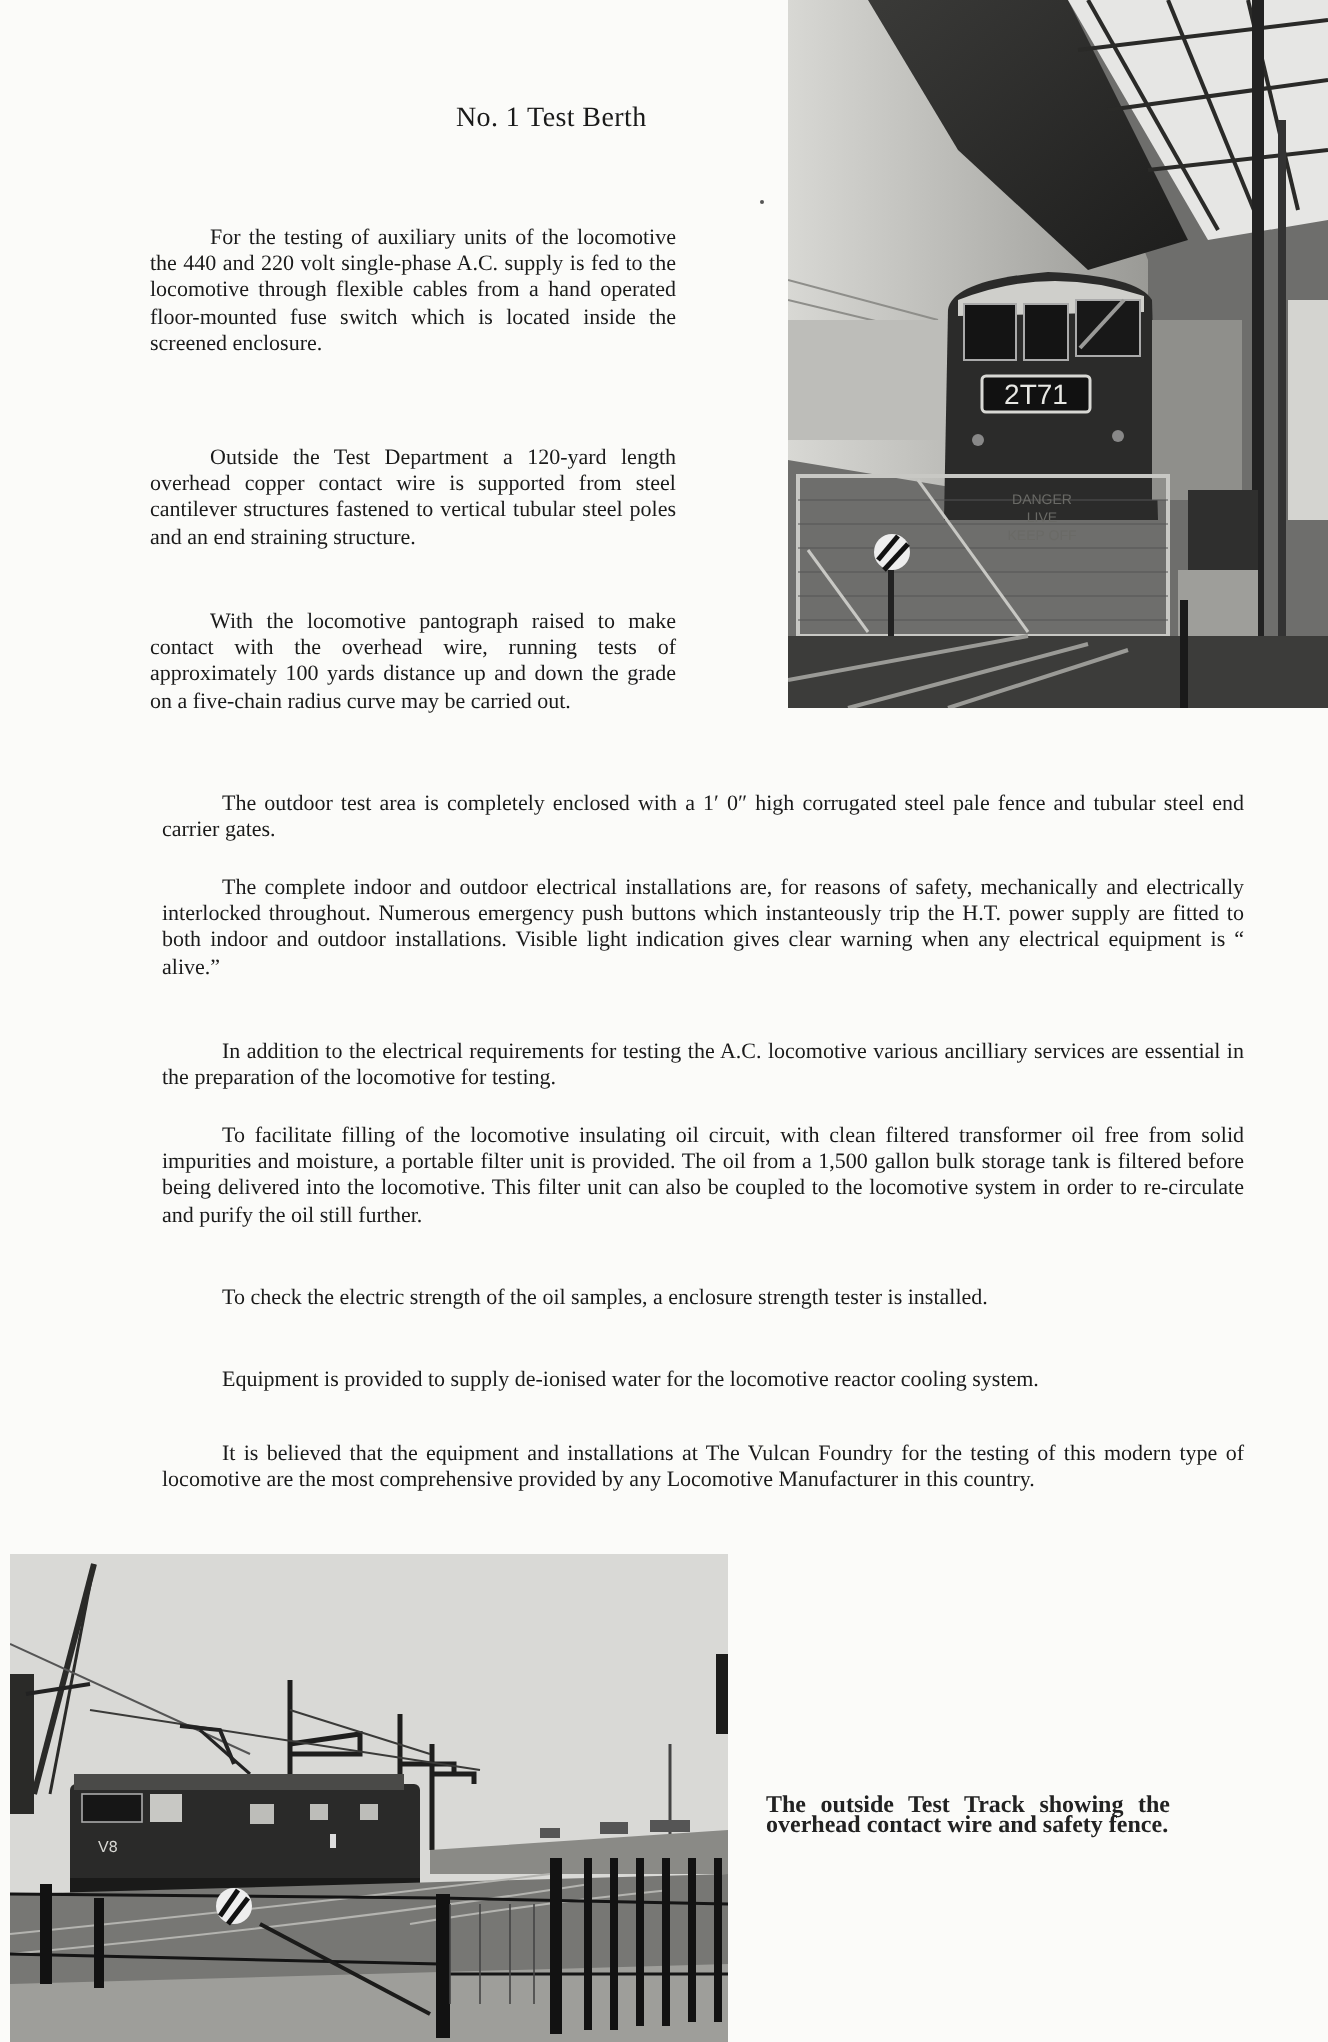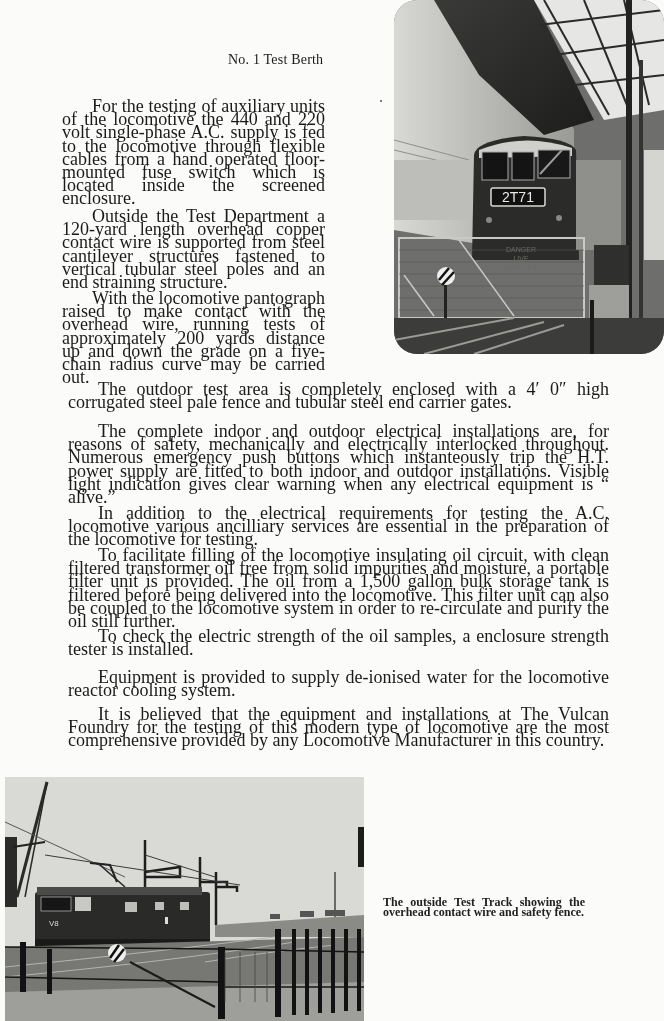--- a/index.html
+++ b/index.html
@@ -7,55 +7,55 @@
     width: 664px; height: 1021px; position: relative; overflow: hidden;
     background: #fbfbf9;
     font-family: "Liberation Serif", "DejaVu Serif", serif;
     color: #1a1a1a;
   }
   .page-heading {
     position: absolute; left: 228px; top: 52px;
     font-size: 14px; letter-spacing: 0.2px;
   }
   .para {
-    position: absolute; margin: 0;
-    font-size: 18px; line-height: 13.2px;
+    position: absolute; margin: 13px;
+    font-size: 11px; line-height: 13.2px;
     text-align: justify; text-indent: 30px;
   }
   .col-narrow { left: 62px; width: 263px; }
   .col-wide { left: 68px; width: 541px; }
   .photo { position: absolute; overflow: hidden; }
   .photo svg { display: block; }
   .caption {
     position: absolute; left: 383px; top: 897px; width: 202px;
     font-size: 12px; line-height: 10.2px; text-align: justify;
     font-weight: bold; color: #222;
   }
   .speck { position: absolute; width: 2px; height: 2px; background: #555; border-radius: 1px; }
 </style>
 </head>
 <body>
 
 <div class="page-heading">No. 1 Test Berth</div>
 
 <p class="para col-narrow" style="top:100px;">For the testing of auxiliary units of the locomotive the 440 and 220 volt single-phase A.C. supply is fed to the locomotive through flexible cables from a hand operated floor-mounted fuse switch which is located inside the screened enclosure.</p>
 <p class="para col-narrow" style="top:210px;">Outside the Test Department a 120-yard length overhead copper contact wire is supported from steel cantilever structures fastened to vertical tubular steel poles and an end straining structure.</p>
-<p class="para col-narrow" style="top:292px;">With the locomotive pantograph raised to make contact with the overhead wire, running tests of approximately 200 yards distance up and down the grade on a five-chain radius curve may be carried out.</p>
-
-<p class="para col-wide" style="top:383px;">The outdoor test area is completely enclosed with a 4′ 0″ high corrugated steel pale fence and tubular steel end carrier gates.</p>
+<p class="para col-narrow" style="top:292px;">With the locomotive pantograph raised to make contact with the overhead wire, running tests of approximately 100 yards distance up and down the grade on a five-chain radius curve may be carried out.</p>
+
+<p class="para col-wide" style="top:383px;">The outdoor test area is completely enclosed with a 1′ 0″ high corrugated steel pale fence and tubular steel end carrier gates.</p>
 <p class="para col-wide" style="top:425px;">The complete indoor and outdoor electrical installations are, for reasons of safety, mechanically and electrically interlocked throughout. Numerous emergency push buttons which instanteously trip the H.T. power supply are fitted to both indoor and outdoor installations. Visible light indication gives clear warning when any electrical equipment is “ alive.”</p>
 <p class="para col-wide" style="top:507px;">In addition to the electrical requirements for testing the A.C. locomotive various ancilliary services are essential in the preparation of the locomotive for testing.</p>
 <p class="para col-wide" style="top:549px;">To facilitate filling of the locomotive insulating oil circuit, with clean filtered transformer oil free from solid impurities and moisture, a portable filter unit is provided. The oil from a 1,500 gallon bulk storage tank is filtered before being delivered into the locomotive. This filter unit can also be coupled to the locomotive system in order to re-circulate and purify the oil still further.</p>
 <p class="para col-wide" style="top:630px;">To check the electric strength of the oil samples, a enclosure strength tester is installed.</p>
 <p class="para col-wide" style="top:671px;">Equipment is provided to supply de-ionised water for the locomotive reactor cooling system.</p>
 <p class="para col-wide" style="top:708px;">It is believed that the equipment and installations at The Vulcan Foundry for the testing of this modern type of locomotive are the most comprehensive provided by any Locomotive Manufacturer in this country.</p>
 
 <div class="speck" style="left:380px; top:100px;"></div>
 
-<div class="photo" style="left:394px; top:0; width:270px; height:354px;border-radius:23px;">
+<div class="photo" style="left:394px; top:0; width:270px; height:354px;">
   <svg width="270" height="354" viewBox="0 0 270 354">
     <defs>
       <linearGradient id="wallg" x1="0" y1="0" x2="1" y2="0">
         <stop offset="0" stop-color="#d8d8d4"></stop>
         <stop offset="1" stop-color="#9a9a96"></stop>
       </linearGradient>
       <linearGradient id="roofg" x1="0" y1="0" x2="1" y2="1">
         <stop offset="0" stop-color="#3a3a38"></stop>
         <stop offset="1" stop-color="#1d1d1c"></stop>
       </linearGradient>

